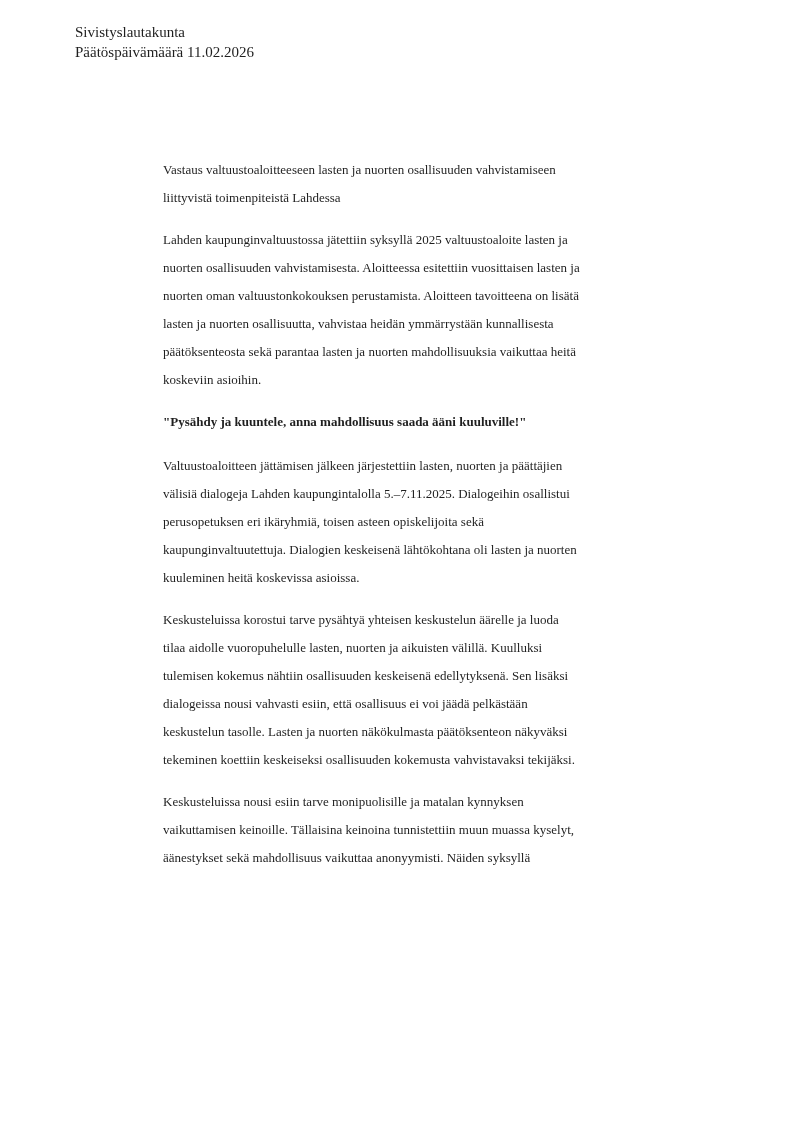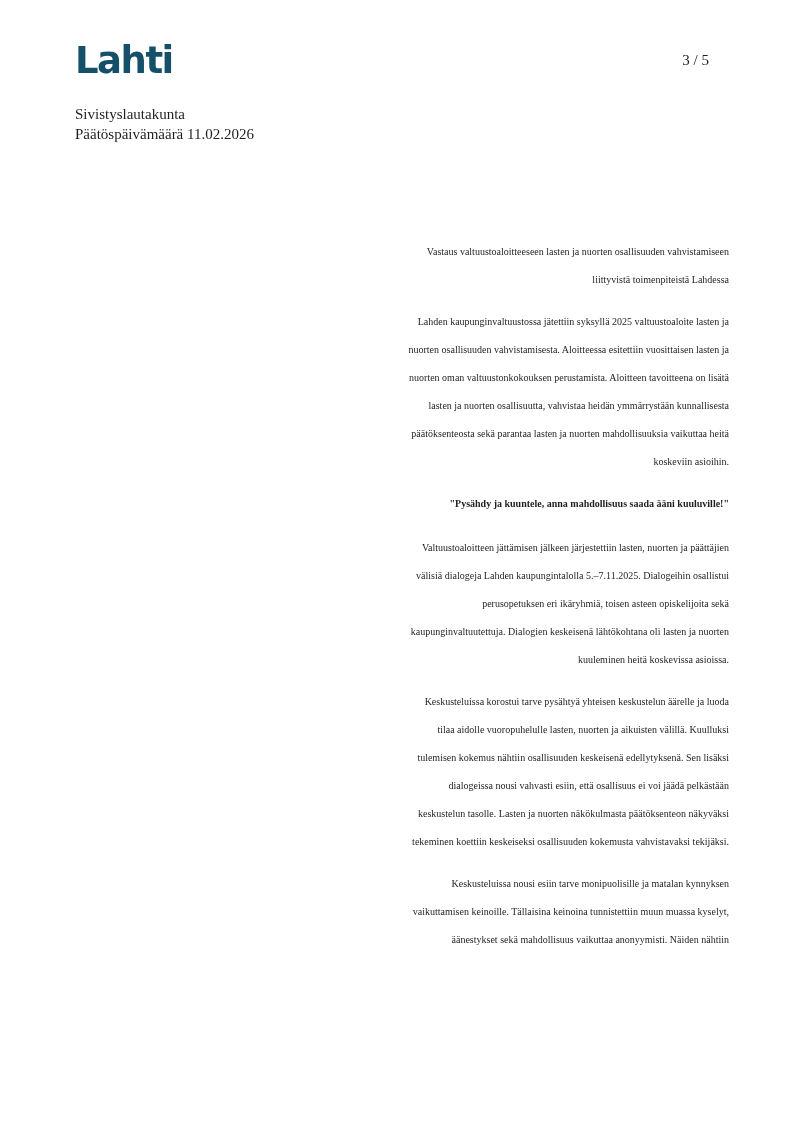--- a/index.html
+++ b/index.html
@@ -41,42 +41,37 @@
     justify-content: flex-end;
     align-items: baseline;
     padding: 22px 84px 0 75px;
     font-size: 15px;
     line-height: 20px;
     flex-direction: column;
   }
   .content {
     margin: 94px 75px 0 163px;
     width: 566px;
-    font-size: 10px;
+    font-size: 13px;
     line-height: 28px;
-    text-align: right;
   }
   .para {
     white-space: pre-line;
     margin: 0 0 14px 0;
   }
   .para.bold {
     font-weight: bold;
     margin-bottom: 16px;
   }
 </style>
 </head>
 <body>
 
 <div class="page">
 
-  <div class="header-row">
-    <div class="logo">Lahti</div>
-    <div class="page-number">3 / 5</div>
-  </div>
 
   <div class="meta-row">
     <div>Sivistyslautakunta</div>
     <div>Päätöspäivämäärä 11.02.2026</div>
   </div>
 
   <div class="content">
     <p class="para">Vastaus valtuustoaloitteeseen lasten ja nuorten osallisuuden vahvistamiseen
 liittyvistä toimenpiteistä Lahdessa</p>
     <p class="para">Lahden kaupunginvaltuustossa jätettiin syksyllä 2025 valtuustoaloite lasten ja
@@ -92,16 +87,16 @@
 kaupunginvaltuutettuja. Dialogien keskeisenä lähtökohtana oli lasten ja nuorten
 kuuleminen heitä koskevissa asioissa.</p>
     <p class="para">Keskusteluissa korostui tarve pysähtyä yhteisen keskustelun äärelle ja luoda
 tilaa aidolle vuoropuhelulle lasten, nuorten ja aikuisten välillä. Kuulluksi
 tulemisen kokemus nähtiin osallisuuden keskeisenä edellytyksenä. Sen lisäksi
 dialogeissa nousi vahvasti esiin, että osallisuus ei voi jäädä pelkästään
 keskustelun tasolle. Lasten ja nuorten näkökulmasta päätöksenteon näkyväksi
 tekeminen koettiin keskeiseksi osallisuuden kokemusta vahvistavaksi tekijäksi.</p>
     <p class="para">Keskusteluissa nousi esiin tarve monipuolisille ja matalan kynnyksen
 vaikuttamisen keinoille. Tällaisina keinoina tunnistettiin muun muassa kyselyt,
-äänestykset sekä mahdollisuus vaikuttaa anonyymisti. Näiden nähtiin</p>
+äänestykset sekä mahdollisuus vaikuttaa anonyymisti. Näiden syksyllä</p>
   </div>
 
 </div>
 
 </body></html>

